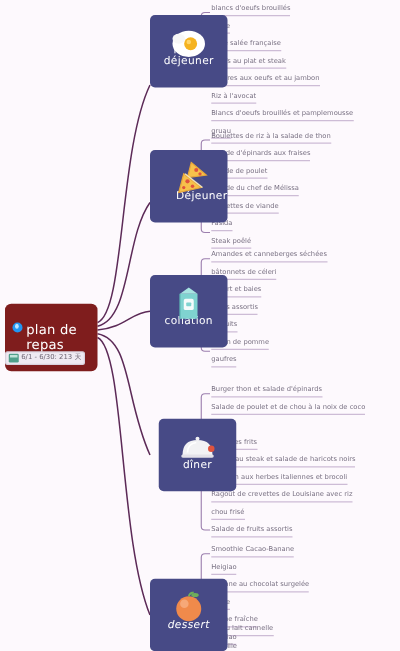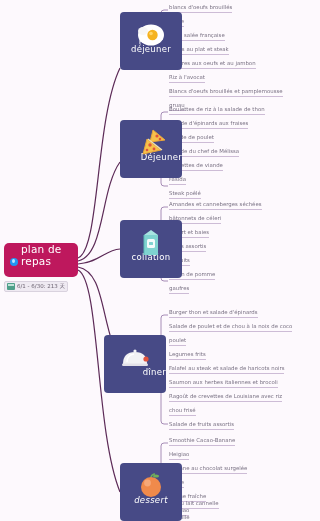--- a/index.html
+++ b/index.html
@@ -17,25 +17,26 @@
   }
   svg.links {
     position: absolute; left: 0; top: 0;
     width: 310px; height: 521px;
     pointer-events: none;
   }
   
   .root-node {
     position: absolute;
     left: 4px; top: 243px;
-    width: 74px; height: 34px;
-    background: #be185d;
+    width: 74px; height: 54px;
+    background: #7f1d1d;
     border-radius: 5px;
     color: #ffffff;
     display: flex;
+    align-items: center;
     padding-left: 17px;
     z-index: 5;
   }
   .root-label {
     font-size: 10.5px;
     line-height: 12px;
     color: #ffffff;
     font-weight: normal;
     letter-spacing: 0.2px;
   }
@@ -219,21 +220,21 @@
     <span class="branch-label">collation</span>
   </div>
   <div class="leaf" style="left:169px; top:201px;">Amandes et canneberges séchées</div>
   <div class="leaf" style="left:169px; top:215px;">bâtonnets de céleri</div>
   <div class="leaf" style="left:169px; top:229px;">Yaourt et baies</div>
   <div class="leaf" style="left:169px; top:243px;">Fruits assortis</div>
   <div class="leaf" style="left:169px; top:257px;">Biscuits</div>
   <div class="leaf" style="left:169px; top:271px;">bâton de pomme</div>
   <div class="leaf" style="left:169px; top:285px;">gaufres</div>
 
-  <div class="branch-node" style="left:104px; top:335px;align-items:flex-end;">
+  <div class="branch-node" style="left:127px; top:335px;">
     <div class="branch-icon">
       <svg width="32" height="24" viewBox="0 0 32 24">
         <path d="M4 18 Q4 6 16 6 Q28 6 28 18 Z" fill="#f2f2f4"></path>
         <rect x="3" y="17.5" width="26" height="2.6" rx="1.3" fill="#e3e1e8"></rect>
         <circle cx="16" cy="5" r="1.6" fill="#f2f2f4"></circle>
         <path d="M8 16 Q8 9 15 8" stroke="#ffffff" stroke-width="1.4" fill="none"></path>
         <circle cx="27" cy="13" r="2.6" fill="#e0533d"></circle>
       </svg>
     </div>
     <span class="branch-label">dîner</span>

